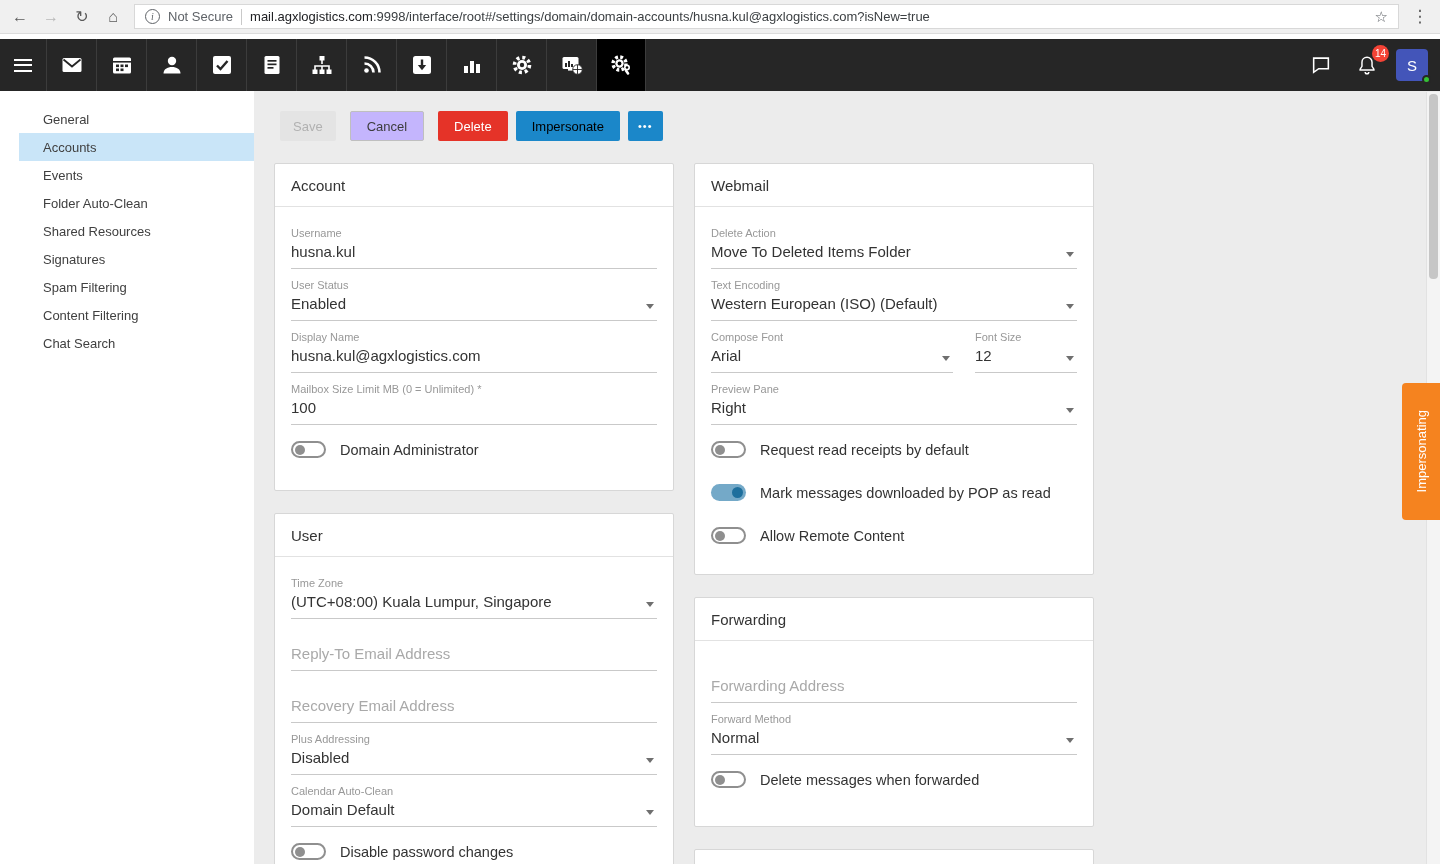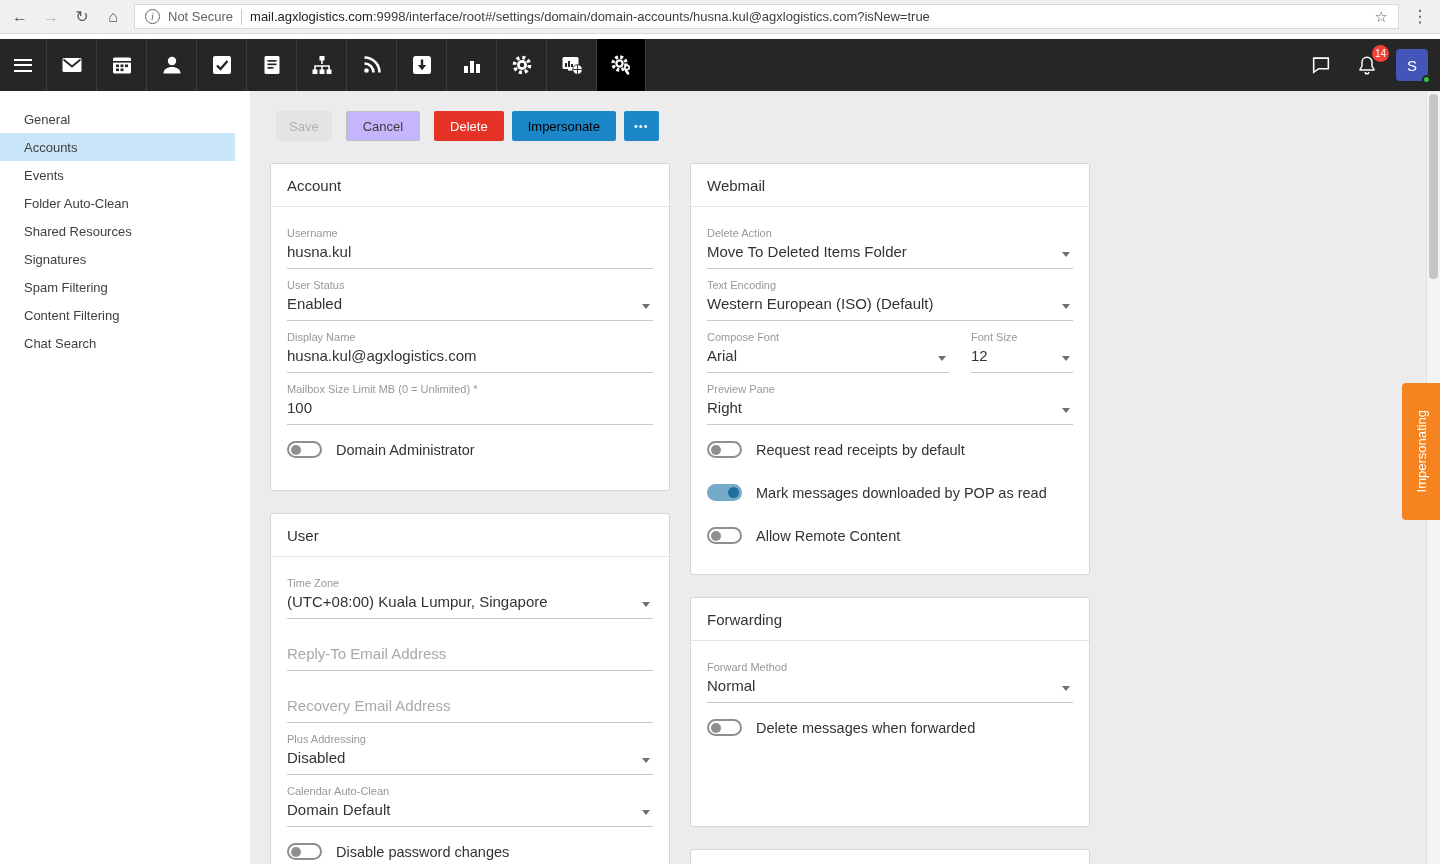--- a/index.html
+++ b/index.html
@@ -43,21 +43,21 @@
   .badge { position:absolute; top:-3px; right:-5px; min-width:17px; height:17px; border-radius:9px;
     background:#f44336; color:#fff; font-size:10px; display:flex; align-items:center;
     justify-content:center; padding:0 3px; }
   .avatar { width:32px; height:32px; border-radius:4px; background:#4355b9; color:#fff; font-size:15px;
     display:flex; align-items:center; justify-content:center; position:relative; cursor:pointer; }
   .presence { position:absolute; right:-3px; bottom:-3px; width:9px; height:9px; border-radius:50%;
     background:#35c135; border:2px solid #262626; }
 
   
   .app-body { display:flex; height:773px; position:relative; }
-  .sidebar { flex:0 0 250px; background:#fff; padding-top:14px; }
+  .sidebar { flex:0 0 250px; background:#fff; padding-top:14px;padding-left:19px; }
   .sb-item { height:28px; display:flex; align-items:center; padding-left:24px; font-size:13px;
     color:#404040; cursor:pointer; width:235px; }
   .sb-item.active { background:#c9e5f8; }
 
   .content { flex:1; background:#ececec; padding:20px 34px 0 20px; overflow:hidden; position:relative; }
 
   
   .action-bar { display:flex; align-items:flex-end; margin:0 0 22px 6px; }
   .btn { height:30px; border:none; border-radius:2px; font-size:13px; font-family:inherit;
     padding:0 16px; cursor:pointer; }
@@ -407,20 +407,24 @@
                     <span class="knob"></span>
                   </span>
                 <span class="t-label">Allow Remote Content</span>
               </div>
             </div>
           </div>
 
           <div class="card forwarding">
             <div class="card-header">Forwarding</div>
             <div class="card-body">
+              <div class="field ph">
+                <div class="f-label"></div>
+                <div class="f-value">Forwarding Address</div>
+              </div>
               <div class="field">
                 <div class="f-label">Forward Method</div>
                 <div class="f-value">Normal</div>
                 <span class="caret"></span>
               </div>
               <div class="toggle-row">
                 <span class="toggle off">
                     <span class="knob"></span>
                   </span>
                 <span class="t-label">Delete messages when forwarded</span>

